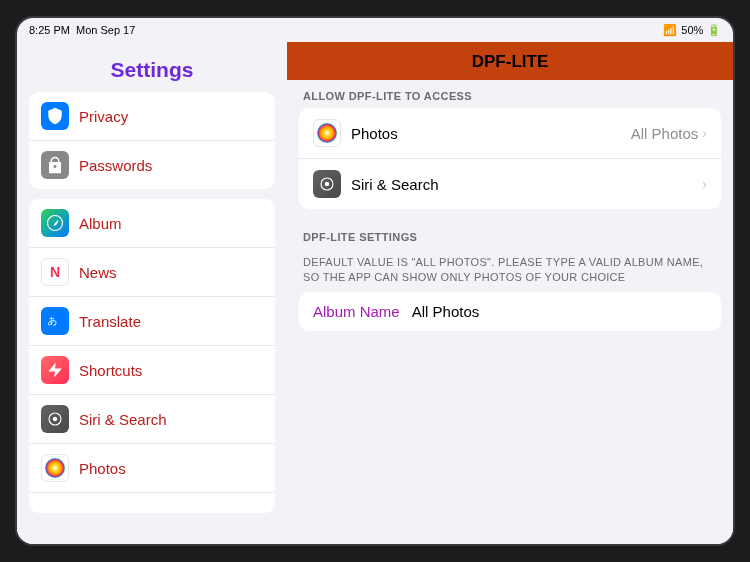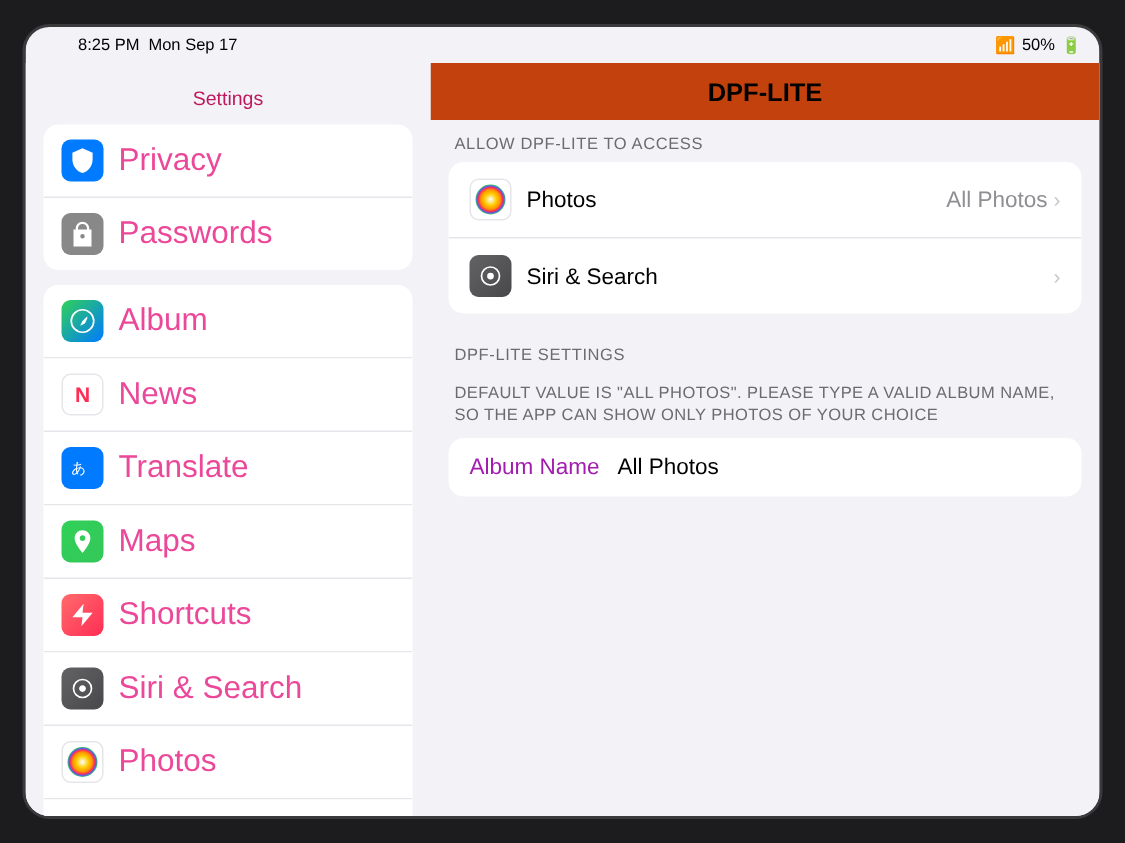--- a/index.html
+++ b/index.html
@@ -28,40 +28,40 @@
       height: 24px;
       display: flex;
       align-items: center;
       justify-content: space-between;
       padding: 0 12px;
       font-size: 11px;
       font-weight: 500;
       color: #000;
       flex-shrink: 0;
     }
-    .status-left { display: flex; gap: 6px; align-items: center; margin-left: 23px; }
+    .status-left { display: flex; gap: 6px; align-items: center; }
     .status-right { display: flex; gap: 4px; align-items: center; }
     .content-area {
       flex: 1;
       display: flex;
       background: #f2f2f7;
     }
     
     .sidebar {
       width: 270px;
       background: #f2f2f7;
       flex-shrink: 0;
       overflow-y: auto;
       padding: 10px 0;
     }
     .sidebar-title {
       text-align: center;
-      font-size: 13px;
-      font-weight: 400;
-      color: #be185d;
+      font-size: 21px;
+      font-weight: 700;
+      color: #6d28d9;
       padding: 6px 0 10px 0;
     }
     .sidebar-group {
       margin: 0 12px 10px 12px;
       background: #fff;
       border-radius: 10px;
       overflow: hidden;
     }
     .sidebar-item {
       display: flex;
@@ -77,22 +77,22 @@
       height: 28px;
       border-radius: 6px;
       margin-right: 10px;
       display: flex;
       align-items: center;
       justify-content: center;
       flex-shrink: 0;
       font-size: 16px;
     }
     .item-label {
-      font-size: 21px;
-      color: #ec4899;
+      font-size: 15px;
+      color: #b91c1c;
     }
     
     .icon-privacy { background: #007aff; }
     .icon-passwords { background: #888; }
     .icon-safari { background: linear-gradient(135deg, #30d158, #007aff); }
     .icon-news { background: #fff; border: 1px solid #e5e5ea; }
     .icon-translate { background: #007aff; }
     .icon-maps { background: linear-gradient(135deg, #30d158, #34c759); }
     .icon-shortcuts { background: linear-gradient(135deg, #ff6b6b, #ff2d55); }
     .icon-siri { background: linear-gradient(135deg, #888, #5a5a5e); }
@@ -107,21 +107,21 @@
       text-align: center;
       font-size: 17px;
       font-weight: 600;
       color: #000;
       padding: 10px 0 8px 0;
       background: #c2410c;
     }
     .section-label {
       font-size: 11px;
       color: #6c6c70;
-      font-weight: 400;
+      font-weight: 700;
       letter-spacing: 0.4px;
       padding: 10px 16px 6px 16px;
       text-transform: uppercase;
     }
     .settings-group {
       margin: 0 12px 12px 12px;
       background: #fff;
       border-radius: 10px;
       overflow: hidden;
     }
@@ -239,28 +239,20 @@
           </div>
           <span class="item-label">News</span>
         </div>
         <div class="sidebar-item">
           <div class="item-icon icon-translate">
             <svg class="svg-icon" viewBox="0 0 24 24" fill="white">
                 <text x="2" y="16" font-size="13" fill="white" font-family="sans-serif">あ</text>
               </svg>
           </div>
           <span class="item-label">Translate</span>
-        </div>
-        <div class="sidebar-item">
-          <div class="item-icon icon-maps">
-            <svg class="svg-icon" viewBox="0 0 24 24" fill="white">
-                <path d="M12 2C8.13 2 5 5.13 5 9c0 5.25 7 13 7 13s7-7.75 7-13c0-3.87-3.13-7-7-7zm0 9.5c-1.38 0-2.5-1.12-2.5-2.5s1.12-2.5 2.5-2.5 2.5 1.12 2.5 2.5-1.12 2.5-2.5 2.5z"></path>
-              </svg>
-          </div>
-          <span class="item-label">Maps</span>
         </div>
         <div class="sidebar-item">
           <div class="item-icon icon-shortcuts" style="background: linear-gradient(135deg, #ff6b6b, #ff2d55);">
             <svg class="svg-icon" viewBox="0 0 24 24" fill="white">
                 <path d="M13 2L3 14h9l-1 8 10-12h-9z"></path>
               </svg>
           </div>
           <span class="item-label">Shortcuts</span>
         </div>
         <div class="sidebar-item">

